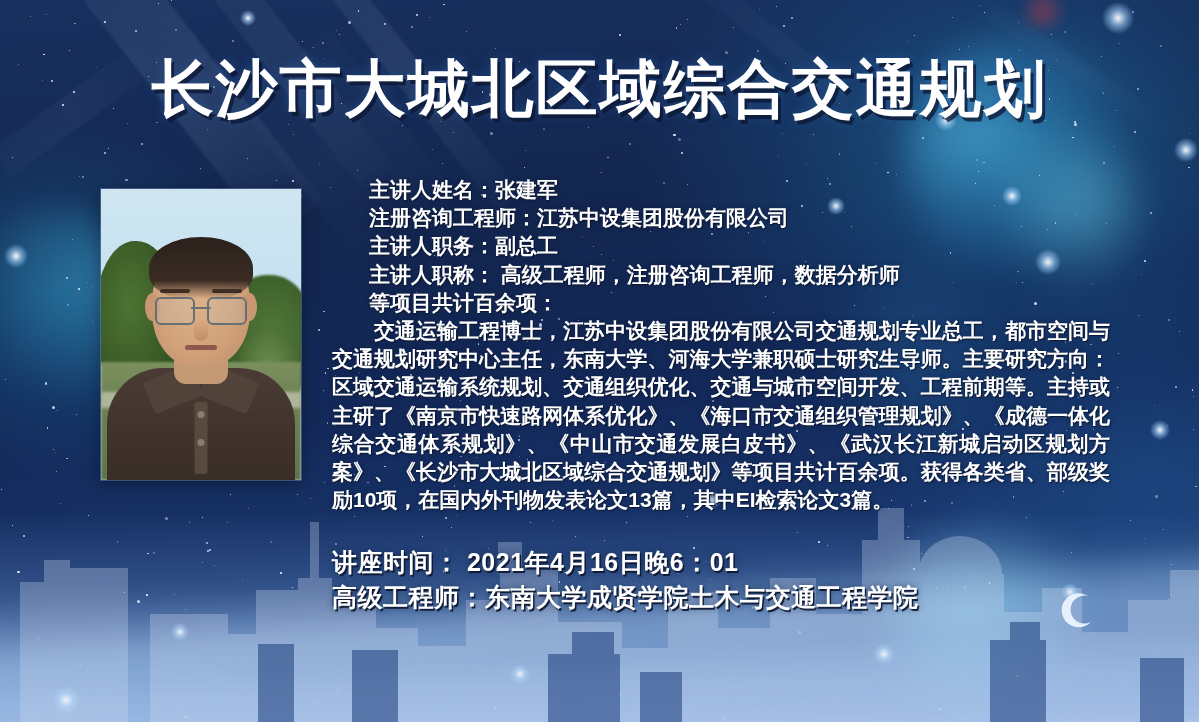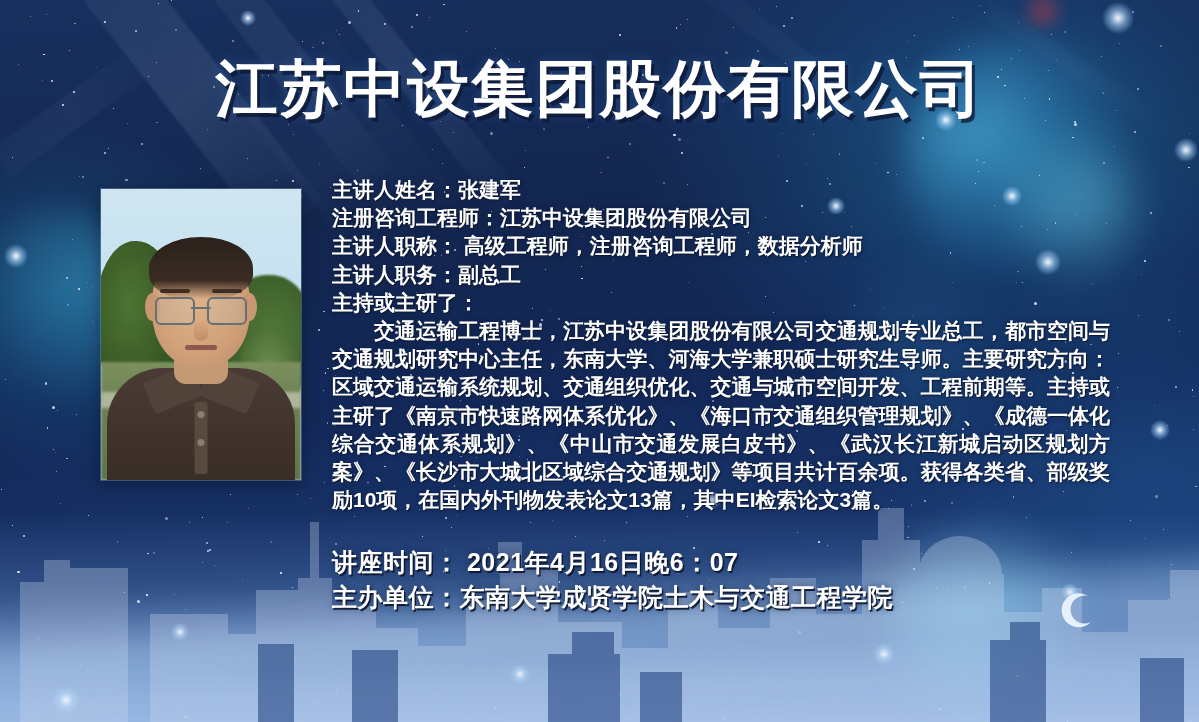--- a/index.html
+++ b/index.html
@@ -129,21 +129,21 @@
   .ph-mouth{position:absolute;left:50%;top:156px;transform:translateX(-50%);width:32px;height:5px;
     border-radius:3px;background:#91574c;}
 
   
   .info{
     position:absolute;left:332px;top:176px;width:778px;
     color:#ffffff;font-size:21px;line-height:28.2px;font-weight:bold;
     text-shadow:1px 1px 0 rgba(10,20,45,.85), 0 0 5px rgba(10,25,55,.65);
     letter-spacing:0px;
   }
-  .info .ln{white-space:nowrap;}
+  .info .ln{white-space:nowrap;margin-left:37px;}
   .bio{text-align:justify;text-justify:inter-character;}
   .bio .indent{display:inline-block;width:42px;}
 
   
   .footer{
     position:absolute;left:332px;top:545px;width:800px;
     color:#ffffff;font-size:25px;line-height:35px;font-weight:bold;
     text-shadow:1.5px 1.5px 0 rgba(12,22,48,.9), 0 0 7px rgba(15,35,70,.7);
     letter-spacing:.5px;
   }
@@ -787,21 +787,21 @@
       <rect x="990" y="158" width="56" height="82"></rect>
       <rect x="1010" y="140" width="30" height="26"></rect>
       <rect x="1140" y="176" width="44" height="64"></rect>
     </g>
   </svg>
 
   <svg style="position:absolute;left:1058px;top:592px;width:40px;height:40px;pointer-events:none;" viewBox="0 0 40 40">
     <path d="M30 4 A17 17 0 1 0 33 30 A14 14 0 1 1 30 4 Z" fill="#eef6ff" opacity="0.92"></path>
   </svg>
 
-  <div class="title">江苏中设集团股份有限公司</div>
+  <div class="title">长沙市大城北区域综合交通规划</div>
 
   <div class="photo">
     <div class="ph-sky"></div>
     <div class="ph-tree-l"></div>
     <div class="ph-tree-r"></div>
     <div class="ph-tree-r2"></div>
     <div class="ph-ground"></div>
     <div class="ph-path"></div>
     <div class="ph-body"></div>
     <div class="ph-collar-l"></div>
@@ -821,24 +821,24 @@
       <div class="ph-bridge"></div>
       <div class="ph-lens r"></div>
     </div>
     <div class="ph-nose"></div>
     <div class="ph-mouth"></div>
   </div>
 
   <div class="info">
     <div class="ln">主讲人姓名：张建军</div>
     <div class="ln">注册咨询工程师：江苏中设集团股份有限公司</div>
+    <div class="ln">主讲人职务：副总工</div>
     <div class="ln">主讲人职称： 高级工程师，注册咨询工程师，数据分析师</div>
-    <div class="ln">主讲人职务：副总工</div>
-    <div class="ln">主持或主研了：</div>
+    <div class="ln">等项目共计百余项：</div>
     <div class="bio"><span class="indent"></span><span>交通运输工程博士，江苏中设集团股份有限公司交通规划专业总工，都市空间与交通规划研究中心主任，东南大学、河海大学兼职硕士研究生导师。主要研究方向：区域交通运输系统规划、交通组织优化、交通与城市空间开发、工程前期等。主持或主研了《南京市快速路网体系优化》、《海口市交通组织管理规划》、《成德一体化综合交通体系规划》、《中山市交通发展白皮书》、《武汉长江新城启动区规划方案》、《长沙市大城北区域综合交通规划》等项目共计百余项。获得各类省、部级奖励10项，在国内外刊物发表论文13篇，其中EI检索论文3篇。</span></div>
   </div>
 
   <div class="footer">
-    <div class="ln">讲座时间： 2021年4月16日晚6：07</div>
-    <div class="ln">主办单位：东南大学成贤学院土木与交通工程学院</div>
+    <div class="ln">讲座时间： 2021年4月16日晚6：01</div>
+    <div class="ln">高级工程师：东南大学成贤学院土木与交通工程学院</div>
   </div>
 
 </div>
 
 </body></html>

